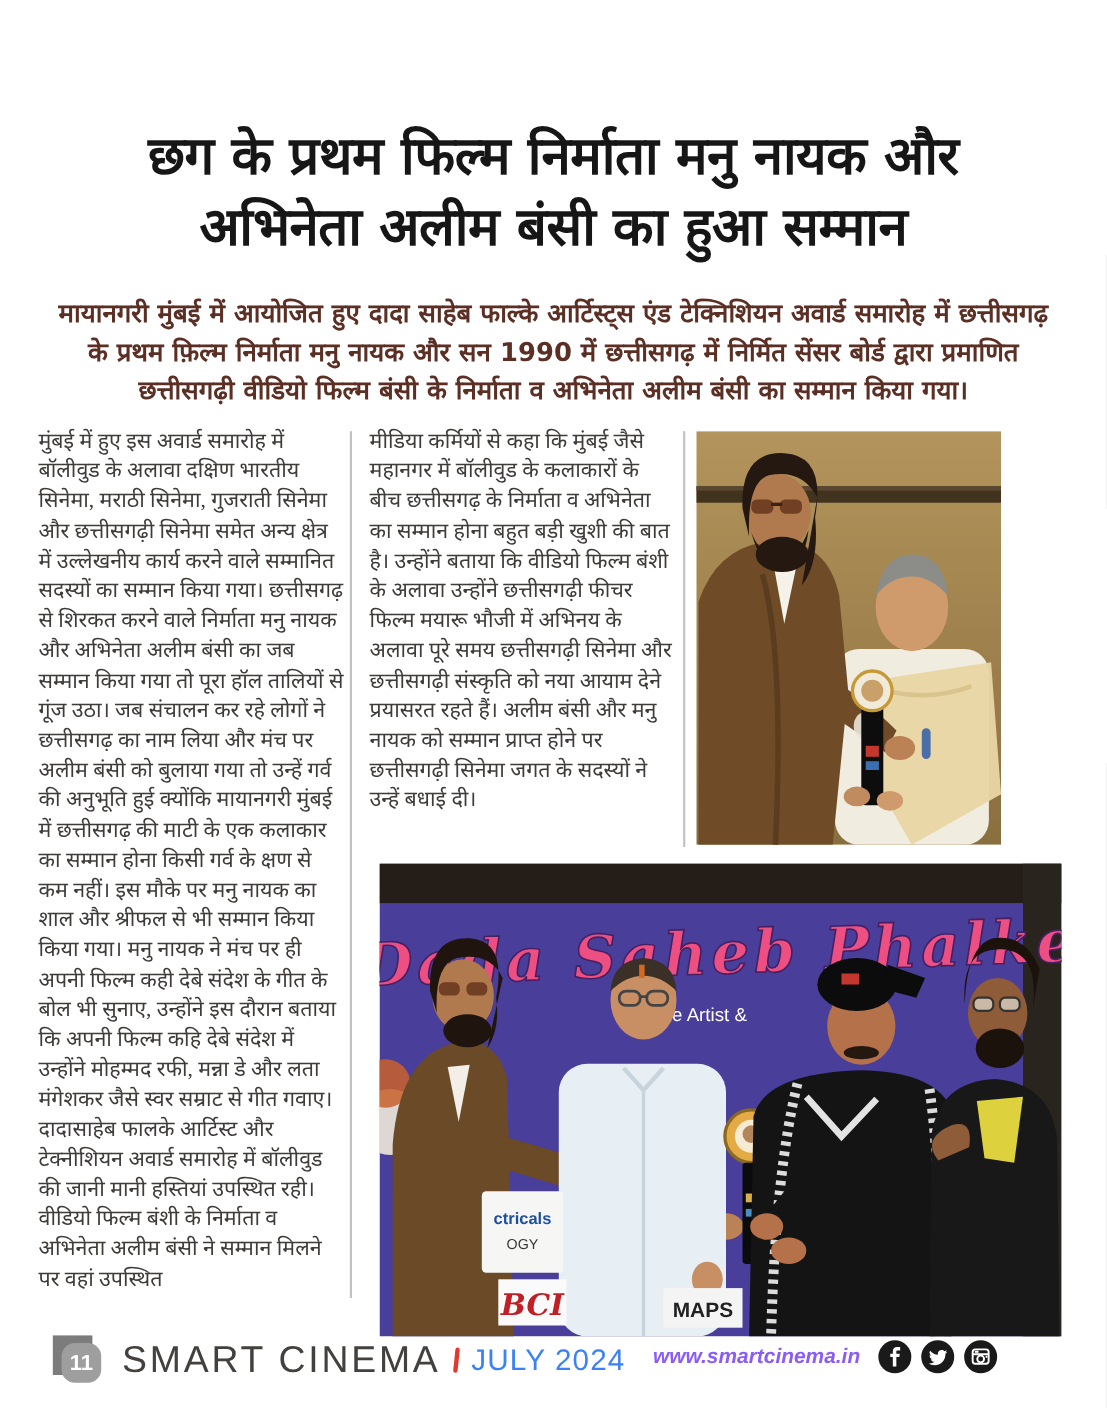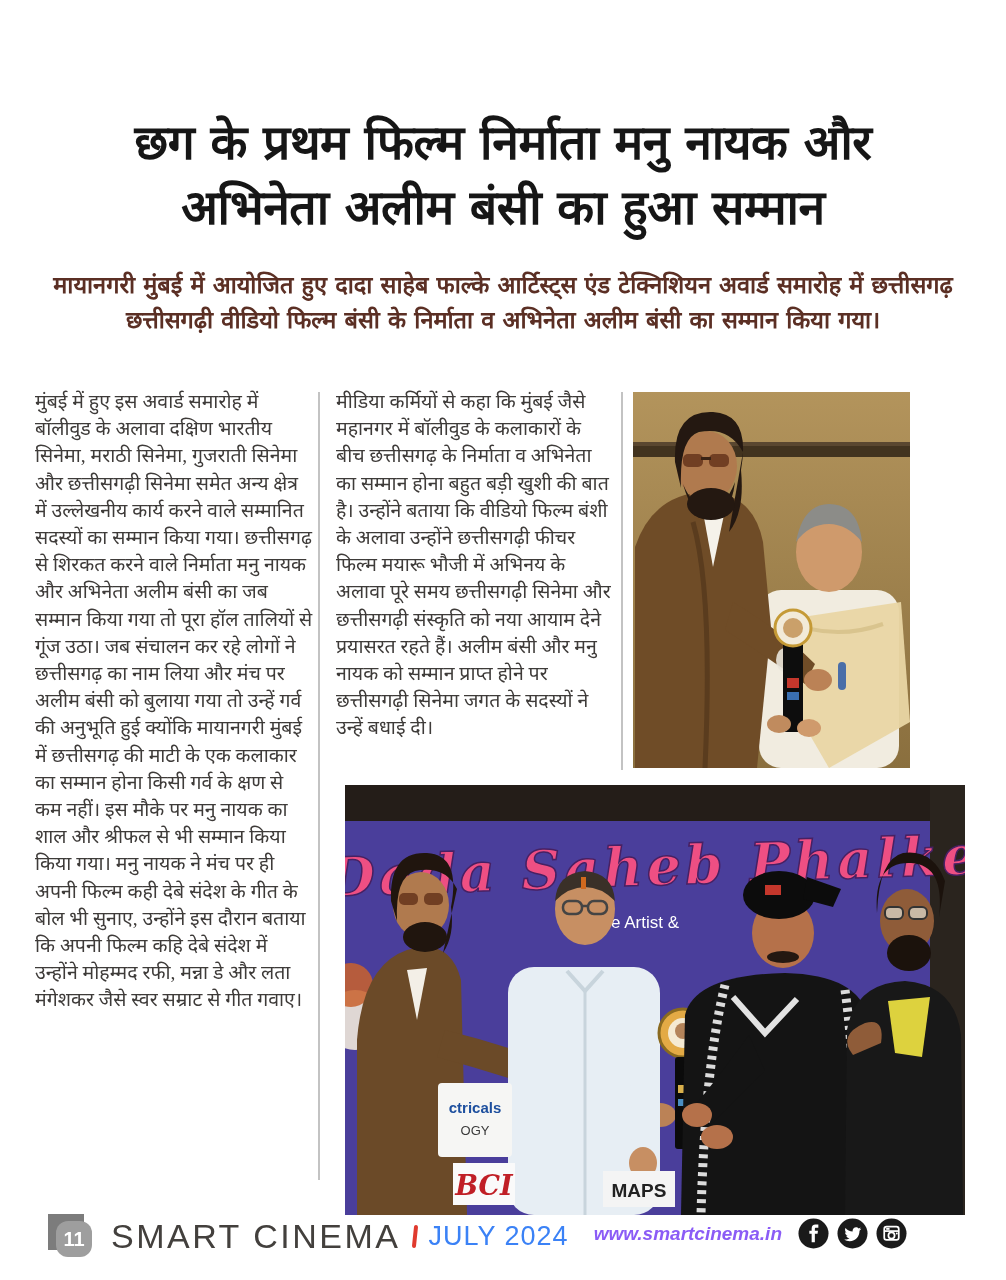--- a/index.html
+++ b/index.html
@@ -68,25 +68,27 @@
 
 <div class="page">
 
   <h1 class="headline">
     <span class="hl-line">छग के प्रथम फिल्म निर्माता मनु नायक और</span>
     <span class="hl-line">अभिनेता अलीम बंसी का हुआ सम्मान</span>
   </h1>
 
   <div class="subheading">
     <span class="sh-line">मायानगरी मुंबई में आयोजित हुए दादा साहेब फाल्के आर्टिस्ट्स एंड टेक्निशियन अवार्ड समारोह में छत्तीसगढ़</span>
+    <span class="sh-line">के प्रथम फ़िल्म निर्माता मनु नायक और सन 1990 में छत्तीसगढ़ में निर्मित सेंसर बोर्ड द्वारा प्रमाणित</span>
     <span class="sh-line">छत्तीसगढ़ी वीडियो फिल्म बंसी के निर्माता व अभिनेता अलीम बंसी का सम्मान किया गया।</span>
   </div>
 
   <div class="col col-1">
     <p>मुंबई में हुए इस अवार्ड समारोह में बॉलीवुड के अलावा दक्षिण भारतीय सिनेमा, मराठी सिनेमा, गुजराती सिनेमा और छत्तीसगढ़ी सिनेमा समेत अन्य क्षेत्र में उल्लेखनीय कार्य करने वाले सम्मानित सदस्यों का सम्मान किया गया। छत्तीसगढ़ से शिरकत करने वाले निर्माता मनु नायक और अभिनेता अलीम बंसी का जब सम्मान किया गया तो पूरा हॉल तालियों से गूंज उठा। जब संचालन कर रहे लोगों ने छत्तीसगढ़ का नाम लिया और मंच पर अलीम बंसी को बुलाया गया तो उन्हें गर्व की अनुभूति हुई क्योंकि मायानगरी मुंबई में छत्तीसगढ़ की माटी के एक कलाकार का सम्मान होना किसी गर्व के क्षण से कम नहीं। इस मौके पर मनु नायक का शाल और श्रीफल से भी सम्मान किया किया गया। मनु नायक ने मंच पर ही अपनी फिल्म कही देबे संदेश के गीत के बोल भी सुनाए, उन्होंने इस दौरान बताया कि अपनी फिल्म कहि देबे संदेश में उन्होंने मोहम्मद रफी, मन्ना डे और लता मंगेशकर जैसे स्वर सम्राट से गीत गवाए।</p>
+    <p>दादासाहेब फालके आर्टिस्ट और टेक्नीशियन अवार्ड समारोह में बॉलीवुड की जानी मानी हस्तियां उपस्थित रही। वीडियो फिल्म बंशी के निर्माता व अभिनेता अलीम बंसी ने सम्मान मिलने पर वहां उपस्थित</p>
   </div>
 
   <div class="vdivider d1"></div>
 
   <div class="col col-2">
     <p>मीडिया कर्मियों से कहा कि मुंबई जैसे महानगर में बॉलीवुड के कलाकारों के बीच छत्तीसगढ़ के निर्माता व अभिनेता का सम्मान होना बहुत बड़ी खुशी की बात है। उन्होंने बताया कि वीडियो फिल्म बंशी के अलावा उन्होंने छत्तीसगढ़ी फीचर फिल्म मयारू भौजी में अभिनय के अलावा पूरे समय छत्तीसगढ़ी सिनेमा और छत्तीसगढ़ी संस्कृति को नया आयाम देने प्रयासरत रहते हैं। अलीम बंसी और मनु नायक को सम्मान प्राप्त होने पर छत्तीसगढ़ी सिनेमा जगत के सदस्यों ने उन्हें बधाई दी।</p>
   </div>
 
   <div class="vdivider d2"></div>
 

